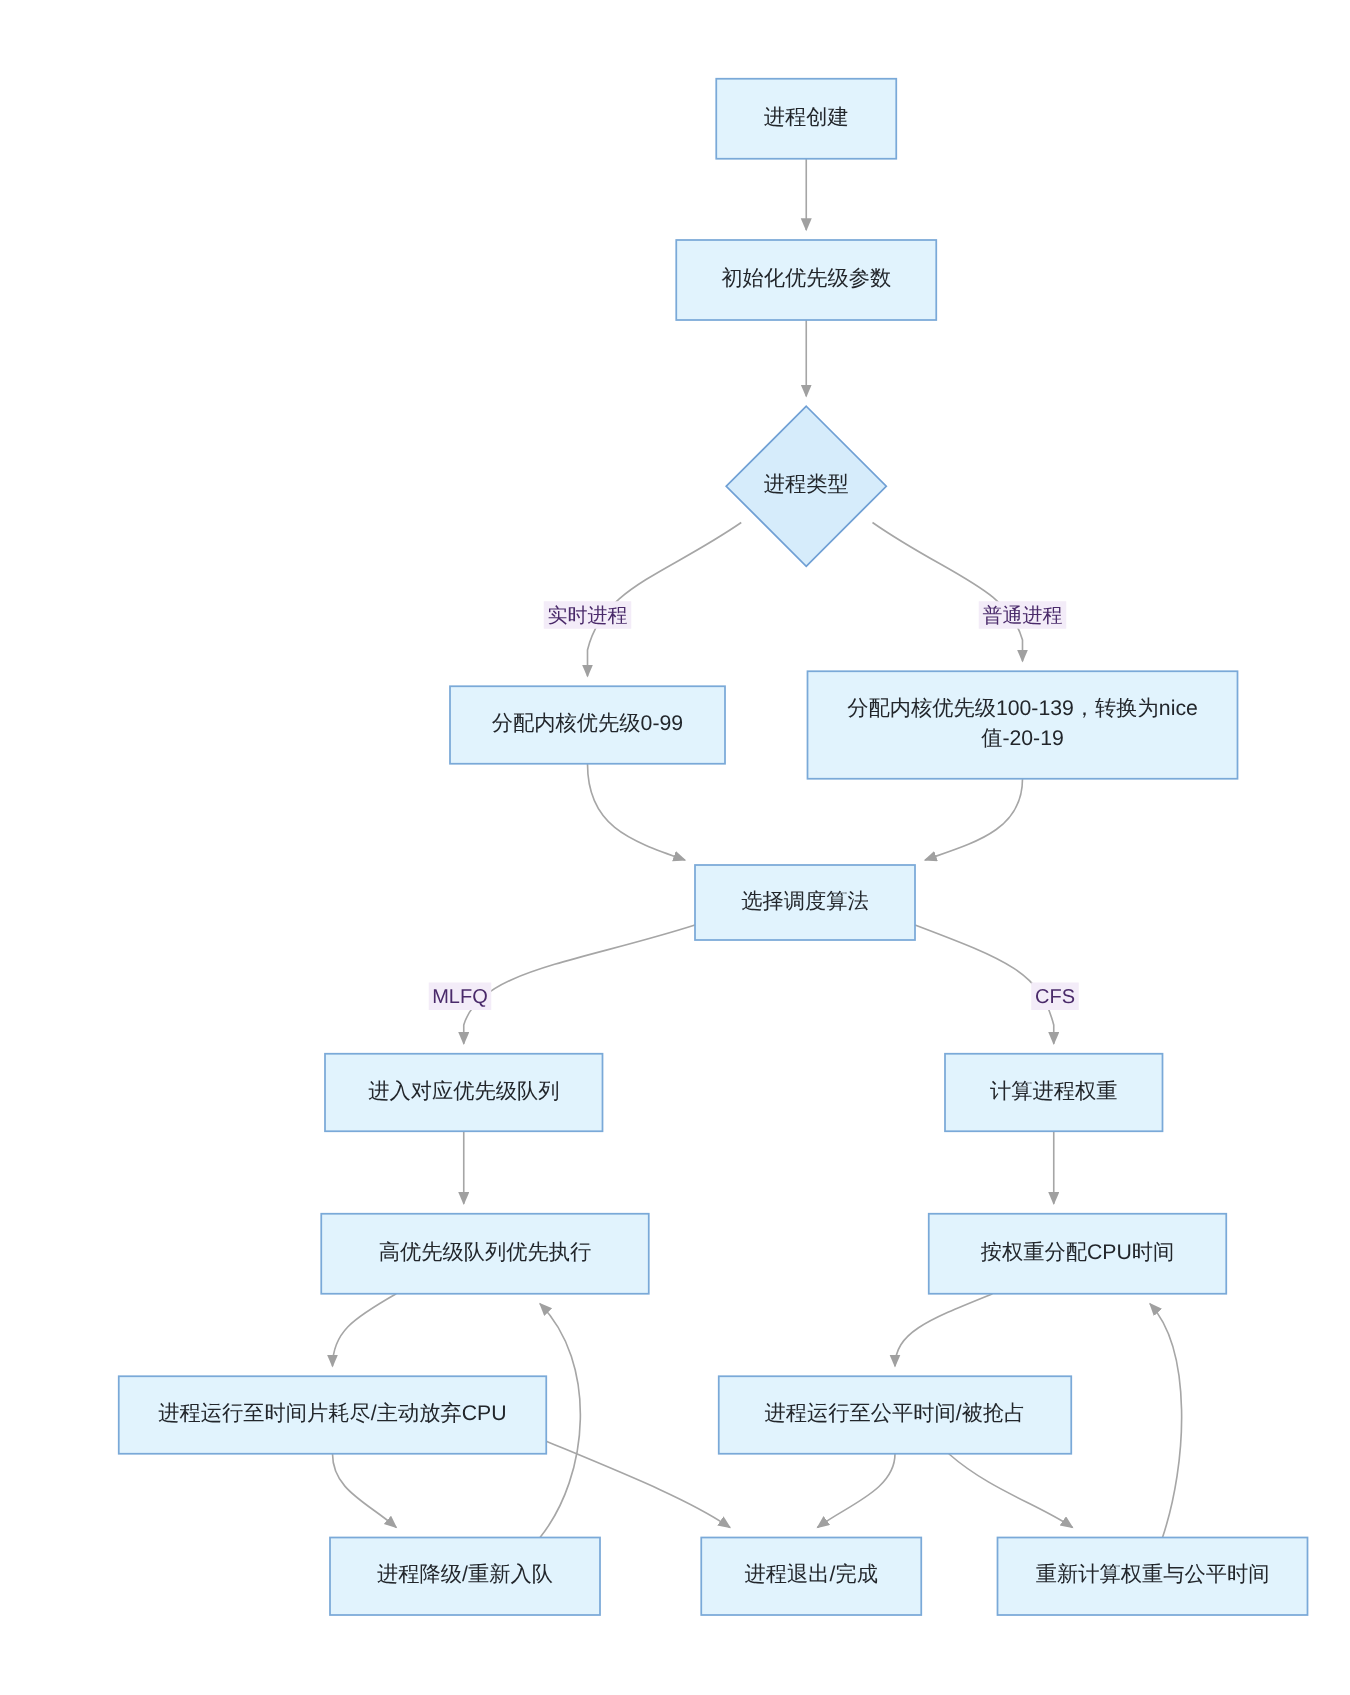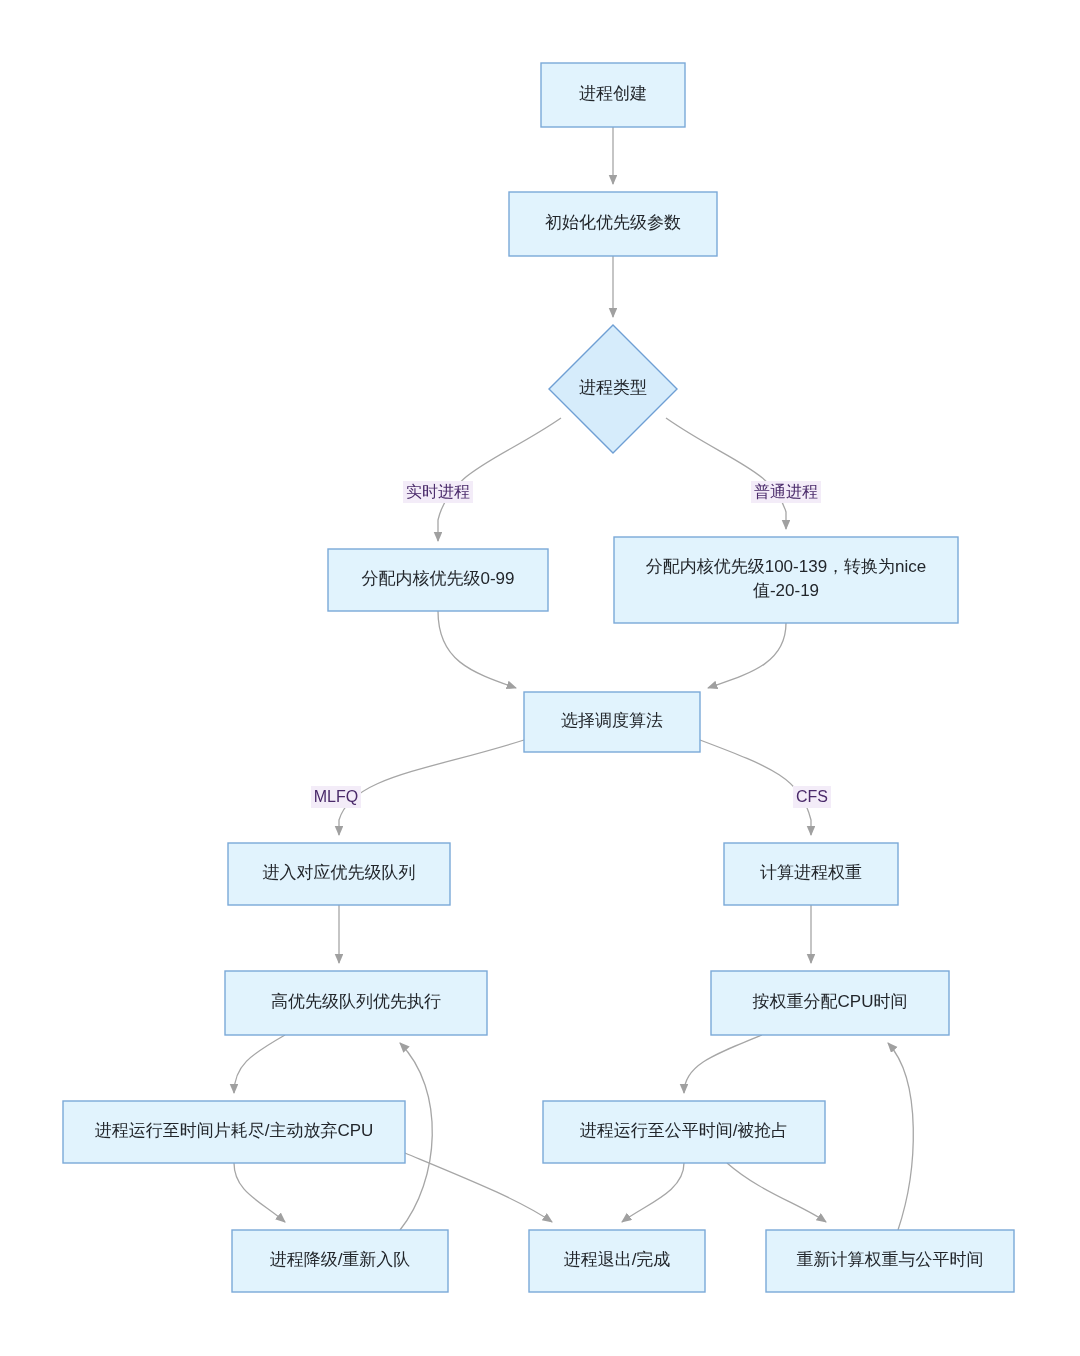--- a/index.html
+++ b/index.html
@@ -10,20 +10,21 @@
   body {
     width: 1080px;
     height: 1356px;
     font-family: "Liberation Sans", "DejaVu Sans", sans-serif;
     overflow: hidden;
   }
   #flow-root {
     position: relative;
     width: 892px;
     height: 1356px;
+    margin-left: 32px;
   }
   svg.flow-canvas {
     position: absolute;
     top: 0;
     left: 0;
     width: 1080px;
     height: 1356px;
     display: block;
   }
   .node-rect {

